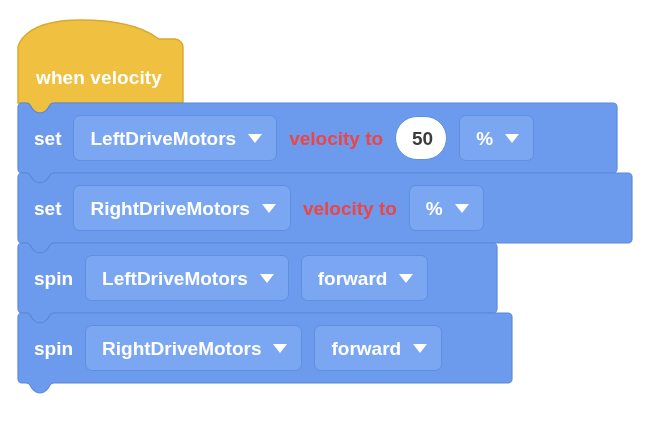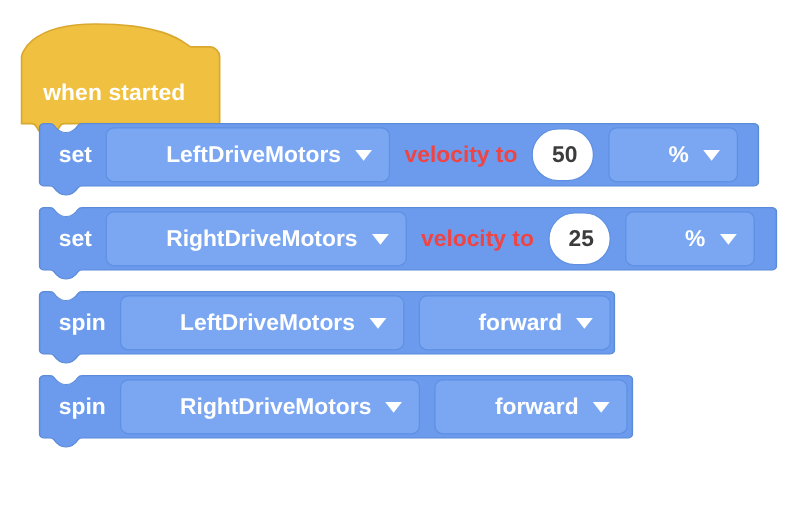--- a/index.html
+++ b/index.html
@@ -65,21 +65,21 @@
   .hat-label {
     color: #ffffff;
     font-size: 19px;
     font-weight: bold;
     letter-spacing: 0.1px;
     white-space: nowrap;
     text-shadow: 0 0 0 rgba(0,0,0,0);
   }
 
   
-  .cmd-block { left: 33px; height: 52px; }
+  .cmd-block { left: 18px; height: 70px; }
   .cmd-1 { top: 103px; width: 599px; }
   .cmd-2 { top: 173px; width: 614px; }
   .cmd-3 { top: 243px; width: 479px; }
   .cmd-4 { top: 313px; width: 494px; }
 
   .cmd-keyword {
     color: #ffffff;
     font-size: 19px;
     font-weight: bold;
     white-space: nowrap;
@@ -105,21 +105,20 @@
     height: 46px;
     padding: 0 14px 0 16px;
     box-sizing: border-box;
     white-space: nowrap;
   }
   .dropdown .dd-label {
     color: #ffffff;
     font-size: 19px;
     font-weight: bold;
     line-height: 1;
-    margin-left: 33px;
   }
   .caret {
     width: 0;
     height: 0;
     border-left: 7.5px solid transparent;
     border-right: 7.5px solid transparent;
     border-top: 9px solid #ffffff;
     flex: 0 0 auto;
     margin-top: 1px;
   }
@@ -149,21 +148,21 @@
 
 <div id="workspace">
 
   <div class="block hat-block">
     <svg class="block-bg" viewBox="0 0 165 85" preserveAspectRatio="none">
       <path d="M0,85 L0,29 C0,29 4,2 62,2 C126,2 138,21 141,21 L157,21 C161,21 165,25 165,29
                L165,85 L36,85 C34,85 33,85 32,87 C29,93 26,95 22,95 C18,95 15,93 12,87
                C11,85 10,85 8,85 Z" fill="#F0C040" stroke="#D9A82F" stroke-width="1.4"></path>
     </svg>
     <div class="block-row">
-      <span class="hat-label">when started</span>
+      <span class="hat-label">when velocity</span>
     </div>
   </div>
 
   <div class="block cmd-block cmd-1">
     <svg class="block-bg" viewBox="0 0 599 70" preserveAspectRatio="none">
       <path d="M0,4 C0,1.8 1.8,0 4,0 L8,0 C10,0 11,0 12,2 C15,8 18,10 22,10 C26,10 29,8 32,2
                C33,0 34,0 36,0 L595,0 C597.2,0 599,1.8 599,4 L599,66 C599,68.2 597.2,70 595,70
                L36,70 C34,70 33,70 32,72 C29,78 26,80 22,80 C18,80 15,78 12,72 C11,70 10,70 8,70
                L4,70 C1.8,70 0,68.2 0,66 Z" fill="#6C9BEE" stroke="#5B8AD8" stroke-width="1.2"></path>
     </svg>
@@ -198,23 +197,20 @@
     <div class="block-row">
       <span class="cmd-keyword">set</span>
 
       <div class="dropdown">
         <span class="dd-label">RightDriveMotors</span>
         <span class="caret"></span>
       </div>
 
       <span class="inline-text">velocity to</span>
 
-      <div class="num-field">
-        <span>25</span>
-      </div>
 
       <div class="dropdown">
         <span class="dd-label">%</span>
         <span class="caret"></span>
       </div>
     </div>
   </div>
 
   <div class="block cmd-block cmd-3">
     <svg class="block-bg" viewBox="0 0 479 70" preserveAspectRatio="none">

